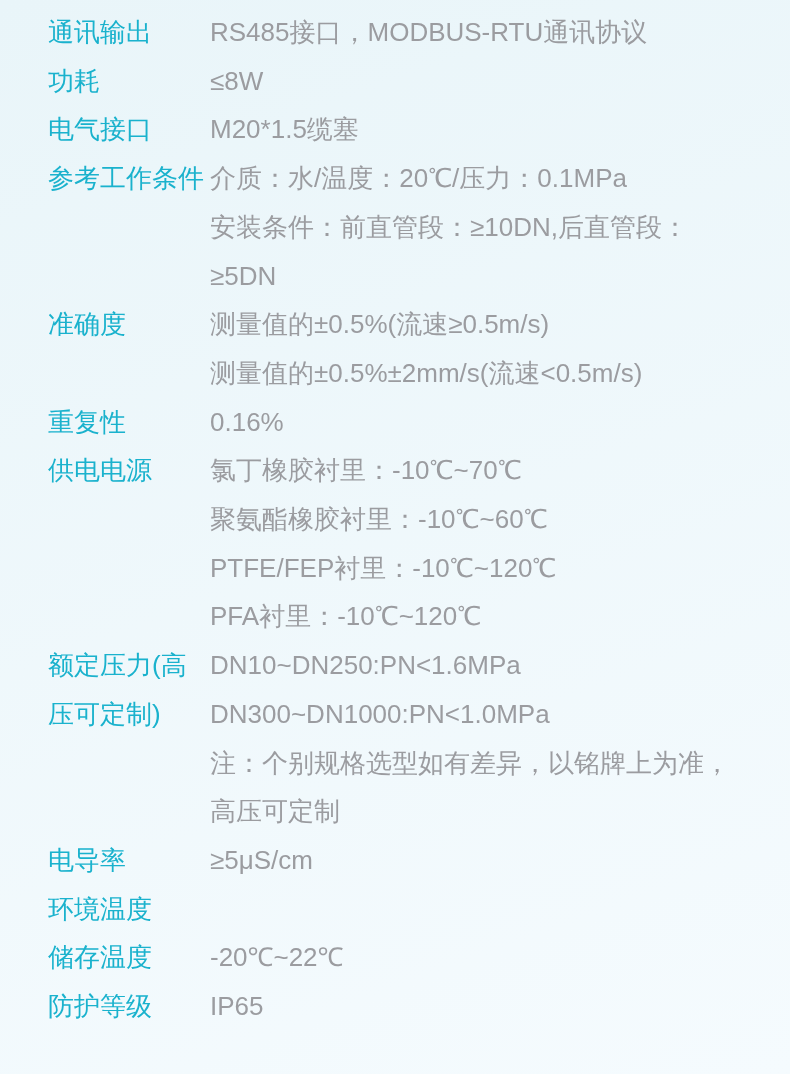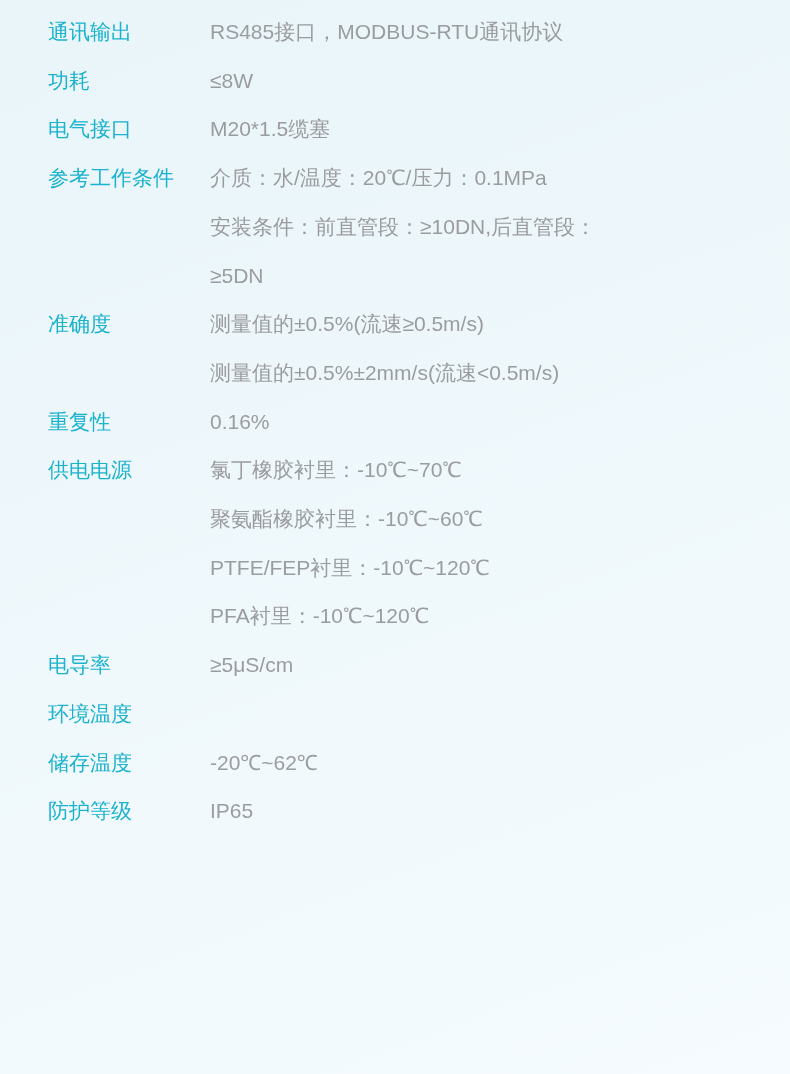--- a/index.html
+++ b/index.html
@@ -28,21 +28,21 @@
     flex: 0 0 162px;
     width: 162px;
     color: var(--accent);
   }
   .col-value {
     flex: 1;
     min-width: 0;
     color: var(--value);
   }
   .line {
-    font-size: 21px;
+    font-size: 26px;
     line-height: 48.7px;
     white-space: nowrap;
   }
 </style>
 </head>
 <body>
 
 <main class="spec-table">
 
   <div class="row">
@@ -108,20 +108,32 @@
       <div class="line">供电电源</div>
     </div>
     <div class="col-value">
       <div class="line">氯丁橡胶衬里：-10℃~70℃</div>
       <div class="line">聚氨酯橡胶衬里：-10℃~60℃</div>
       <div class="line">PTFE/FEP衬里：-10℃~120℃</div>
       <div class="line">PFA衬里：-10℃~120℃</div>
     </div>
   </div>
 
+  <div class="row">
+    <div class="col-label">
+      <div class="line">额定压力(高</div>
+      <div class="line">压可定制)</div>
+    </div>
+    <div class="col-value">
+      <div class="line">DN10~DN250:PN&lt;1.6MPa</div>
+      <div class="line">DN300~DN1000:PN&lt;1.0MPa</div>
+      <div class="line">注：个别规格选型如有差异，以铭牌上为准，</div>
+      <div class="line">高压可定制</div>
+    </div>
+  </div>
 
   <div class="row">
     <div class="col-label">
       <div class="line">电导率</div>
     </div>
     <div class="col-value">
       <div class="line">≥5μS/cm</div>
     </div>
   </div>
 
@@ -129,21 +141,21 @@
     <div class="col-label">
       <div class="line">环境温度</div>
     </div>
   </div>
 
   <div class="row">
     <div class="col-label">
       <div class="line">储存温度</div>
     </div>
     <div class="col-value">
-      <div class="line">-20℃~62℃</div>
+      <div class="line">-20℃~22℃</div>
     </div>
   </div>
 
   <div class="row">
     <div class="col-label">
       <div class="line">防护等级</div>
     </div>
     <div class="col-value">
       <div class="line">IP65</div>
     </div>

